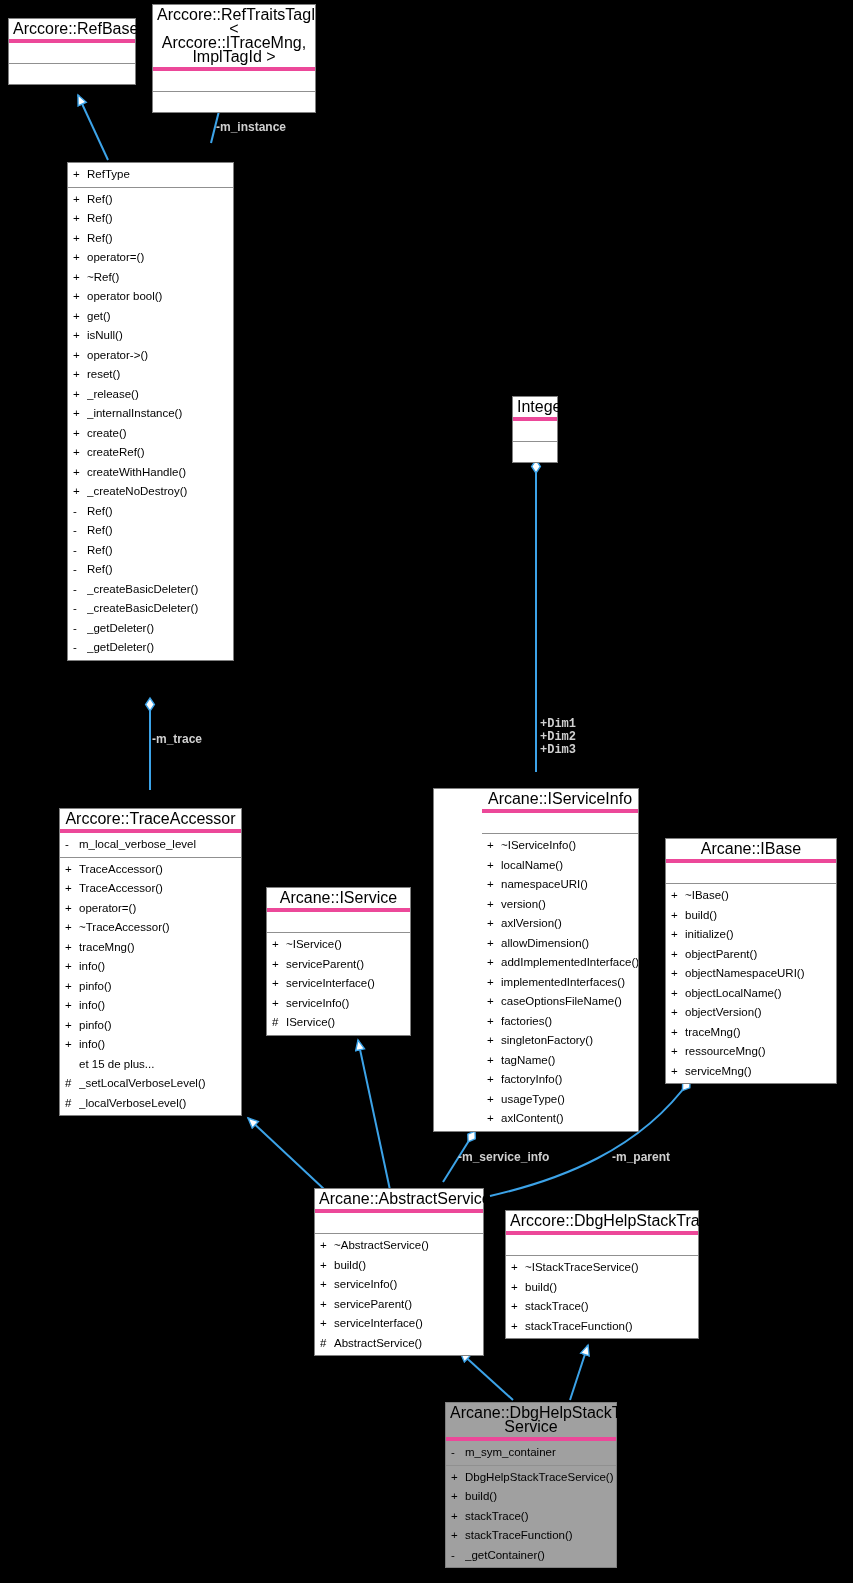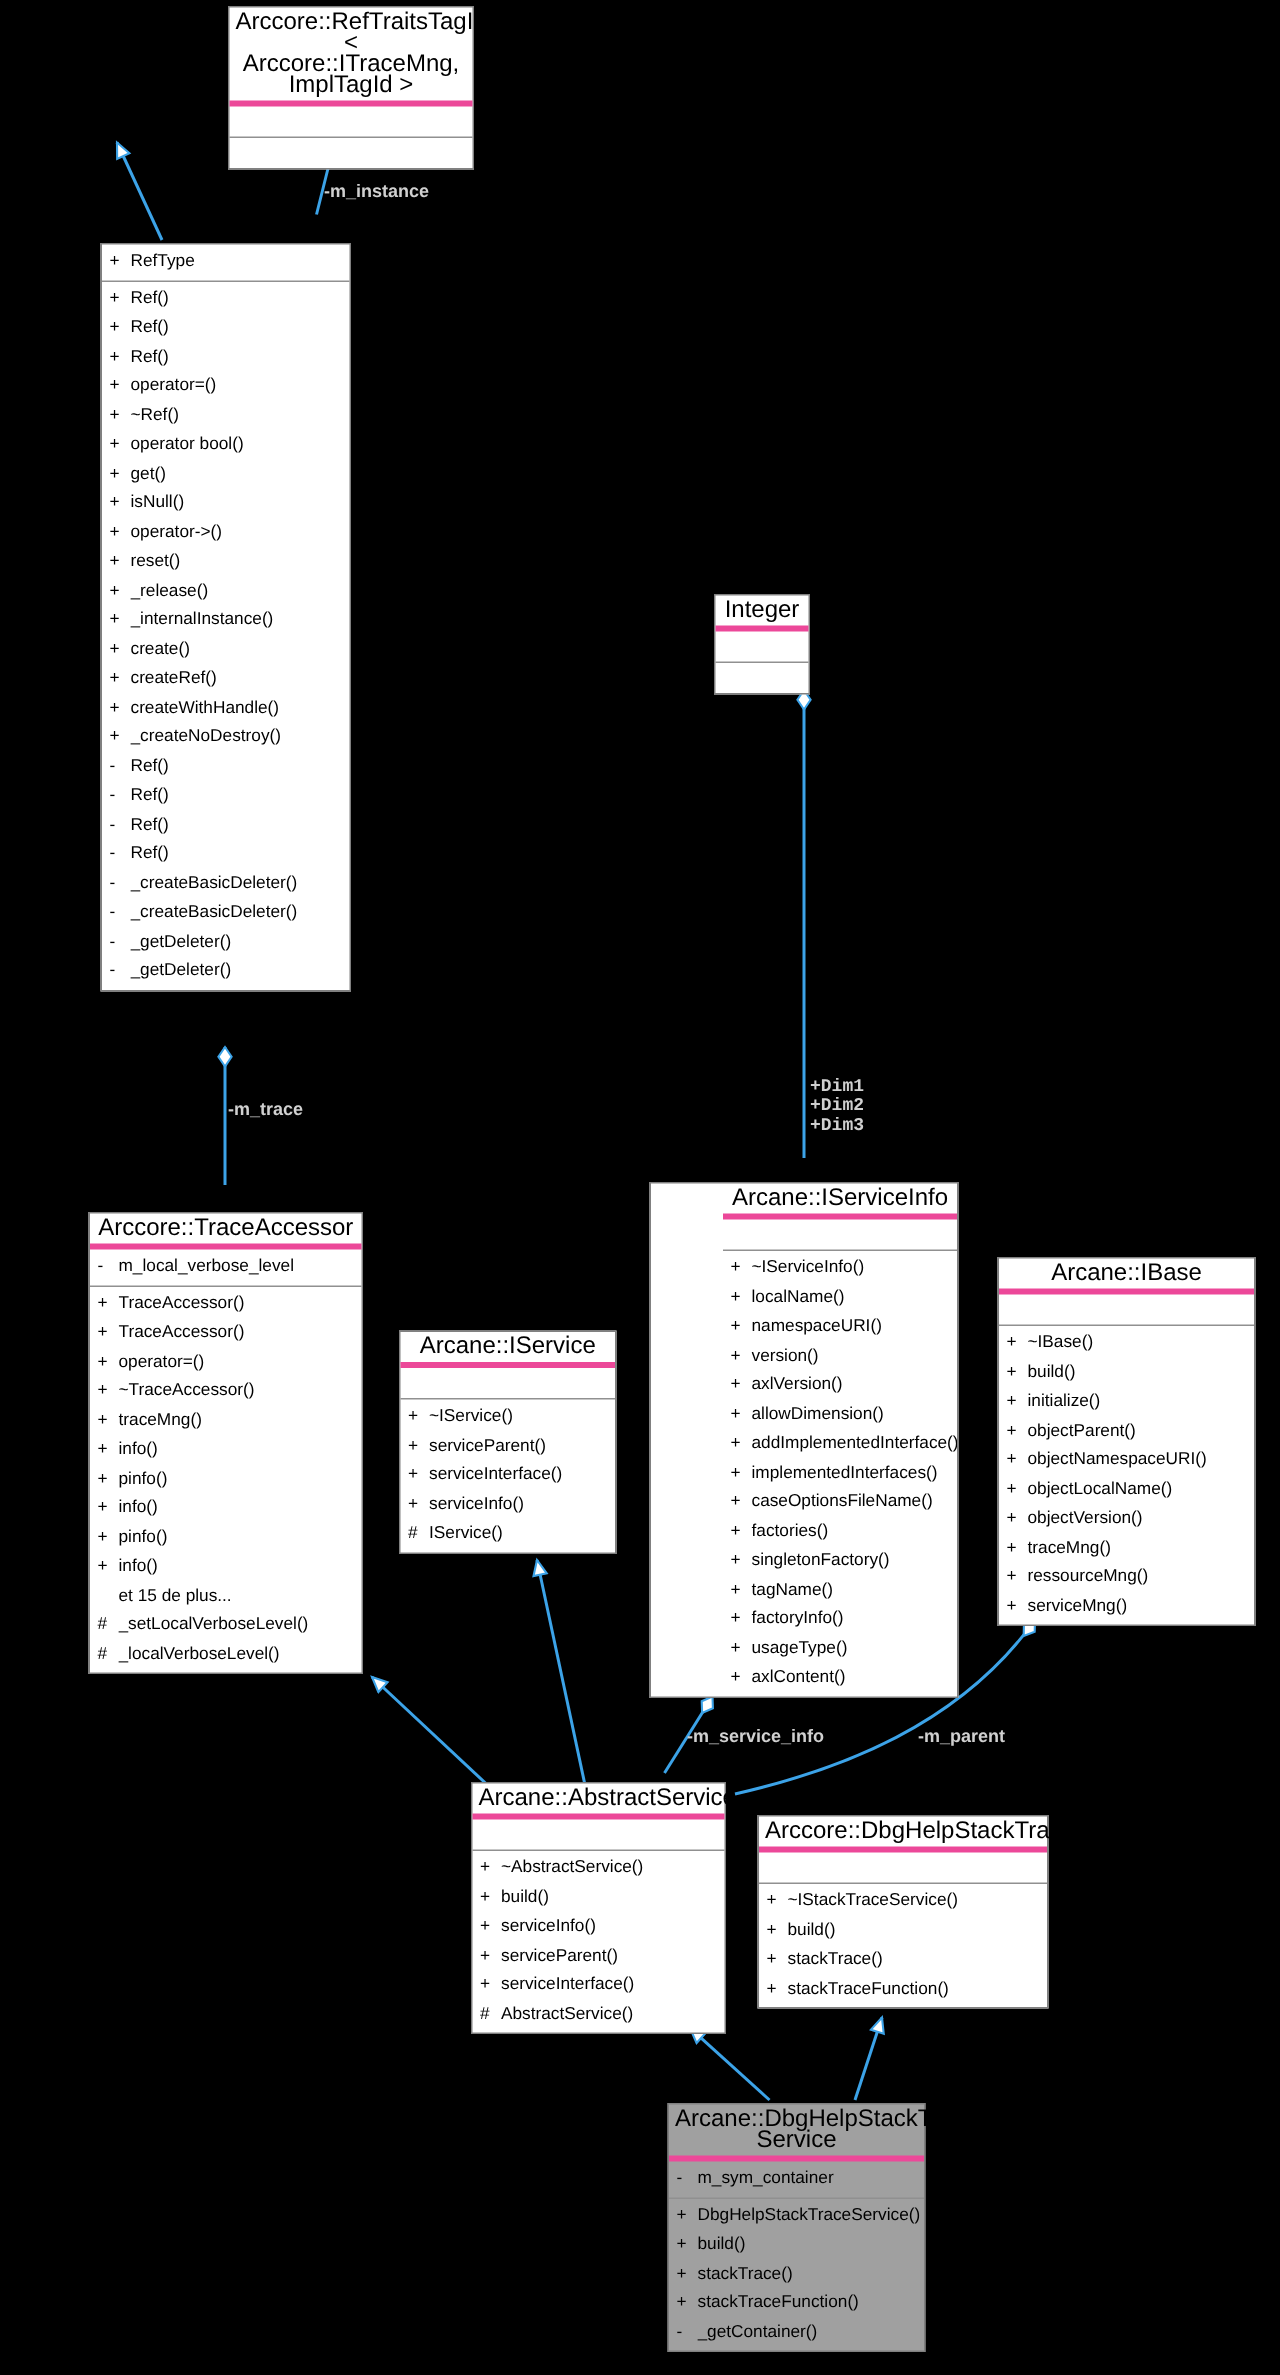--- a/index.html
+++ b/index.html
@@ -129,20 +129,29 @@
 
     <g>
       <path d="M513,1400 L460,1352" fill="none" stroke="#3ca3e8" stroke-width="2" marker-end="url(#inh)"></path>
     </g>
 
     <g>
       <path d="M570,1400 L588,1345" fill="none" stroke="#3ca3e8" stroke-width="2" marker-end="url(#inh)"></path>
     </g>
   </svg>
 
+  <div class="umlbox" style="left:8px; top:18px; width:128px;">
+    <div class="uml-title">Arccore::RefBase</div>
+    <div class="uml-attrs">
+        <div class="empty-row"></div>
+      </div>
+    <div class="uml-ops">
+        <div class="empty-row"></div>
+      </div>
+  </div>
 
   <div class="umlbox" style="left:152px; top:4px; width:164px;">
     <div class="uml-title">Arccore::RefTraitsTagId
 &lt; Arccore::ITraceMng,
 ImplTagId &gt;</div>
     <div class="uml-attrs">
         <div class="empty-row"></div>
       </div>
     <div class="uml-ops">
         <div class="empty-row"></div>
@@ -249,21 +258,21 @@
           <span class="vis">-</span>
           <span class="nm">_getDeleter()</span>
         </div>
         <div class="memline">
           <span class="vis">-</span>
           <span class="nm">_getDeleter()</span>
         </div>
       </div>
   </div>
 
-  <div class="umlbox" style="left:476px; top:396px; width:64px;">
+  <div class="umlbox" style="left:512px; top:396px; width:46px;">
     <div class="uml-title">Integer</div>
     <div class="uml-attrs">
         <div class="empty-row"></div>
       </div>
     <div class="uml-ops">
         <div class="empty-row"></div>
       </div>
   </div>
 
   <div class="umlbox" style="left:59px; top:808px; width:183px;">

